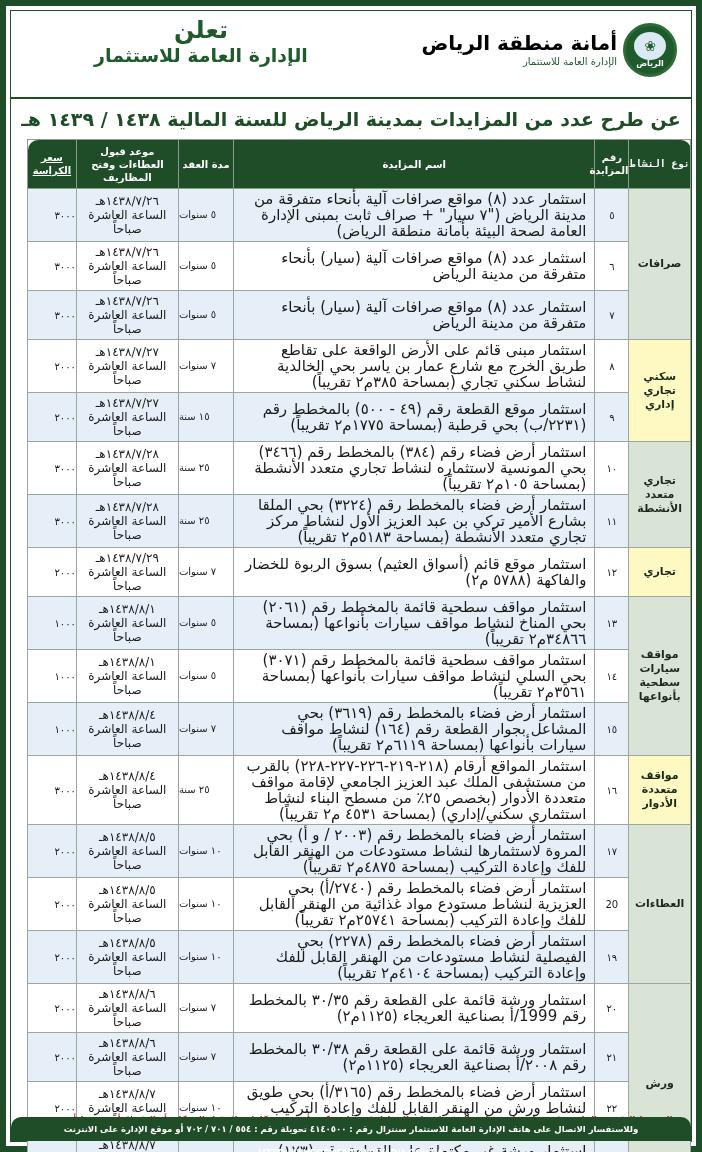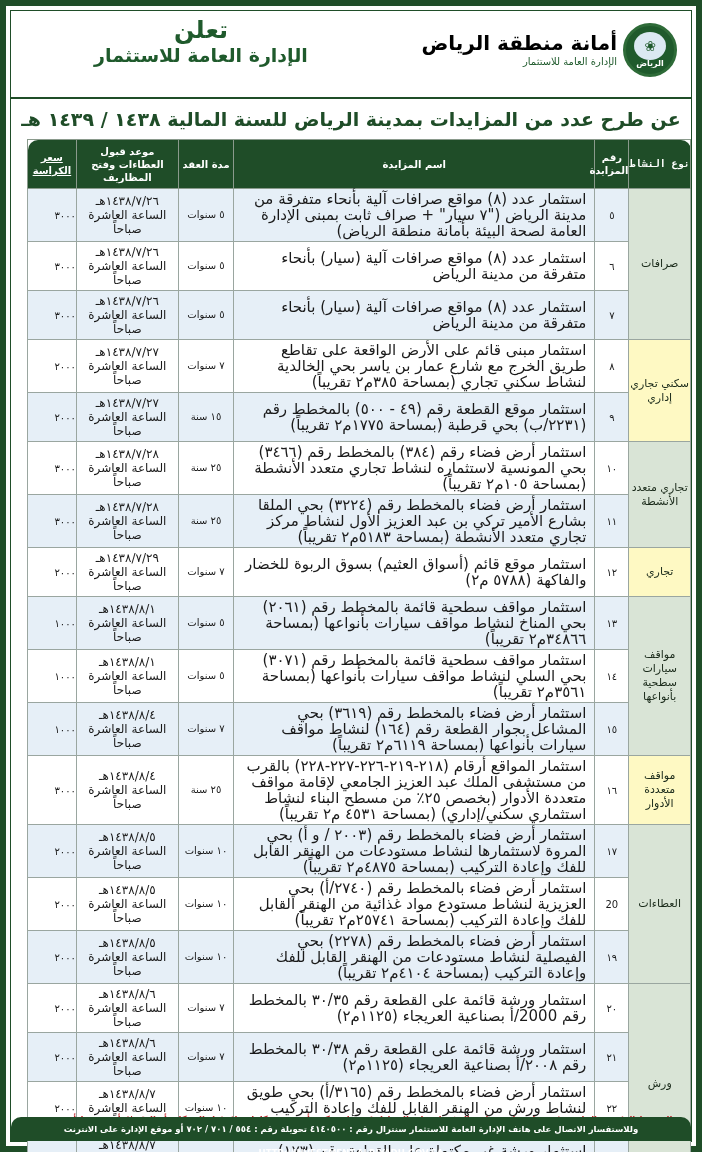--- a/index.html
+++ b/index.html
@@ -36,25 +36,25 @@
   }
   
   .tbl { position: absolute; left: 16px; top: 128px; width: 664px; border-collapse: collapse; table-layout: fixed; }
   .tbl th {
     background: #1f4d28; color: #fff; font-size: 10px; font-weight: bold;
     border: 1px solid #8a9a8c; height: 36px; line-height: 13px; text-align: center;
   }
   .tbl th.corner-r { border-top-right-radius: 10px; font-family: Liberation Mono, monospace; }
   .tbl th.corner-l { border-top-left-radius: 10px; text-decoration: underline; }
   .tbl td { border: 1px solid #9aa6a0; font-size: 10px; color: #1a1a1a; vertical-align: middle; }
-  .tbl td.cat { background: #d9e4d6; text-align: center; font-weight: normal; font-size: 11px; color: #1a2a1a; line-height: 14px; }
+  .tbl td.cat { background: #d9e4d6; text-align: center; font-weight: bold; font-size: 11px; color: #1a2a1a; line-height: 14px; }
   .tbl td.cat.blue { background: #fef9c3; }
   .tbl td.num { text-align: center; font-size: 10px; }
   .tbl td.desc { text-align: right; padding: 2px 8px; line-height: 16px; font-size: 15px; }
-  .tbl td.dur { text-align: center; font-size: 10px; line-height: 14px; }
+  .tbl td.dur { text-align: left; font-size: 10px; line-height: 14px; }
   .tbl td.date { text-align: center; font-size: 12px; line-height: 14px; }
   .tbl td.price { text-align: right; font-size: 10px; }
   .tbl tr.blue td:not(.cat) { background: #e6eff7; }
   .tbl tr.white td:not(.cat) { background: #ffffff; }
   .tbl tr { height: 49px; }
   .tbl tr.tall { height: 50px; }
   
   .terms {
     position: absolute; left: 10px; right: 10px; top: 1101px; text-align: center;
     font-size: 8.5px; font-weight: bold; color: #c0282d; line-height: 14px;
@@ -276,21 +276,21 @@
           <td class="date">
               <div>١٤٣٨/٨/٥هـ</div>
               <div>الساعة العاشرة صباحاً</div>
             </td>
           <td class="price">٢٠٠٠</td>
         </tr>
 
         <tr class="white">
           <td class="cat" rowspan="4">ورش</td>
           <td class="num">٢٠</td>
-          <td class="desc">استثمار ورشة قائمة على القطعة رقم ٣٠/٣٥ بالمخطط رقم 2000/أ بصناعية العريجاء (١١٢٥م٢)</td>
+          <td class="desc">استثمار ورشة قائمة على القطعة رقم ٣٠/٣٥ بالمخطط رقم 1999/أ بصناعية العريجاء (١١٢٥م٢)</td>
           <td class="dur">٧ سنوات</td>
           <td class="date">
               <div>١٤٣٨/٨/٦هـ</div>
               <div>الساعة العاشرة صباحاً</div>
             </td>
           <td class="price">٢٠٠٠</td>
         </tr>
         <tr class="blue">
           <td class="num">٢١</td>
           <td class="desc">استثمار ورشة قائمة على القطعة رقم ٣٠/٣٨ بالمخطط رقم ٢٠٠٨/أ بصناعية العريجاء (١١٢٥م٢)</td>

